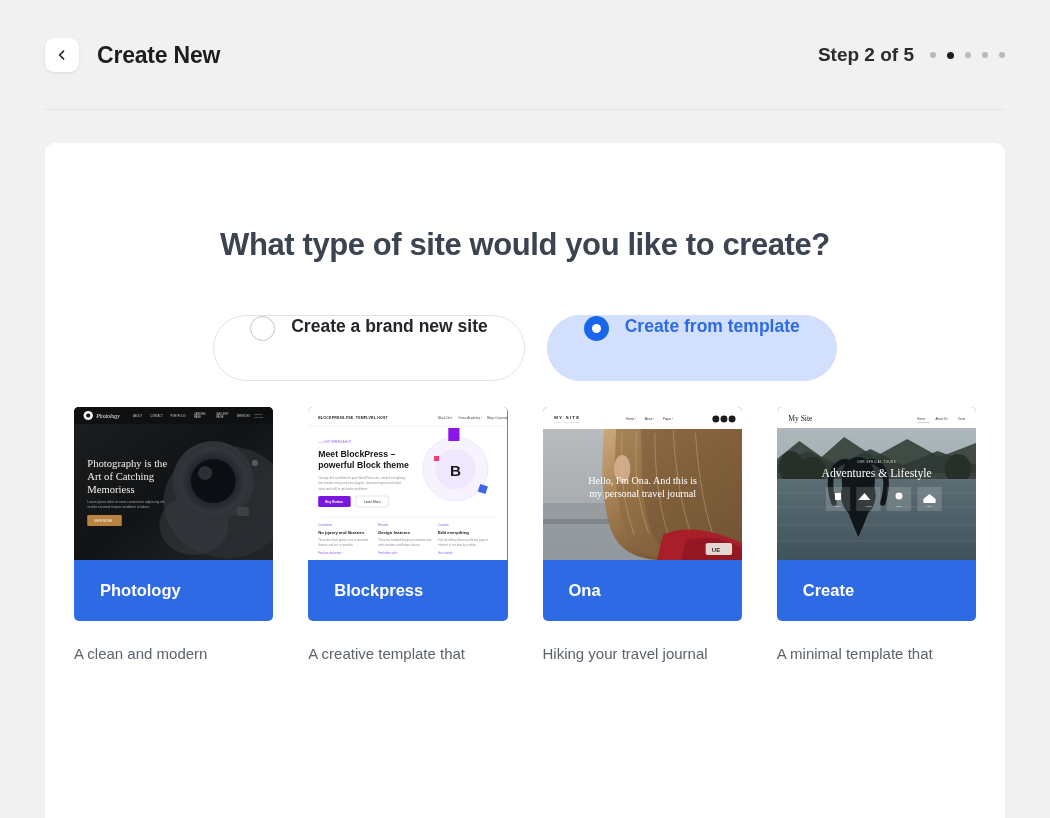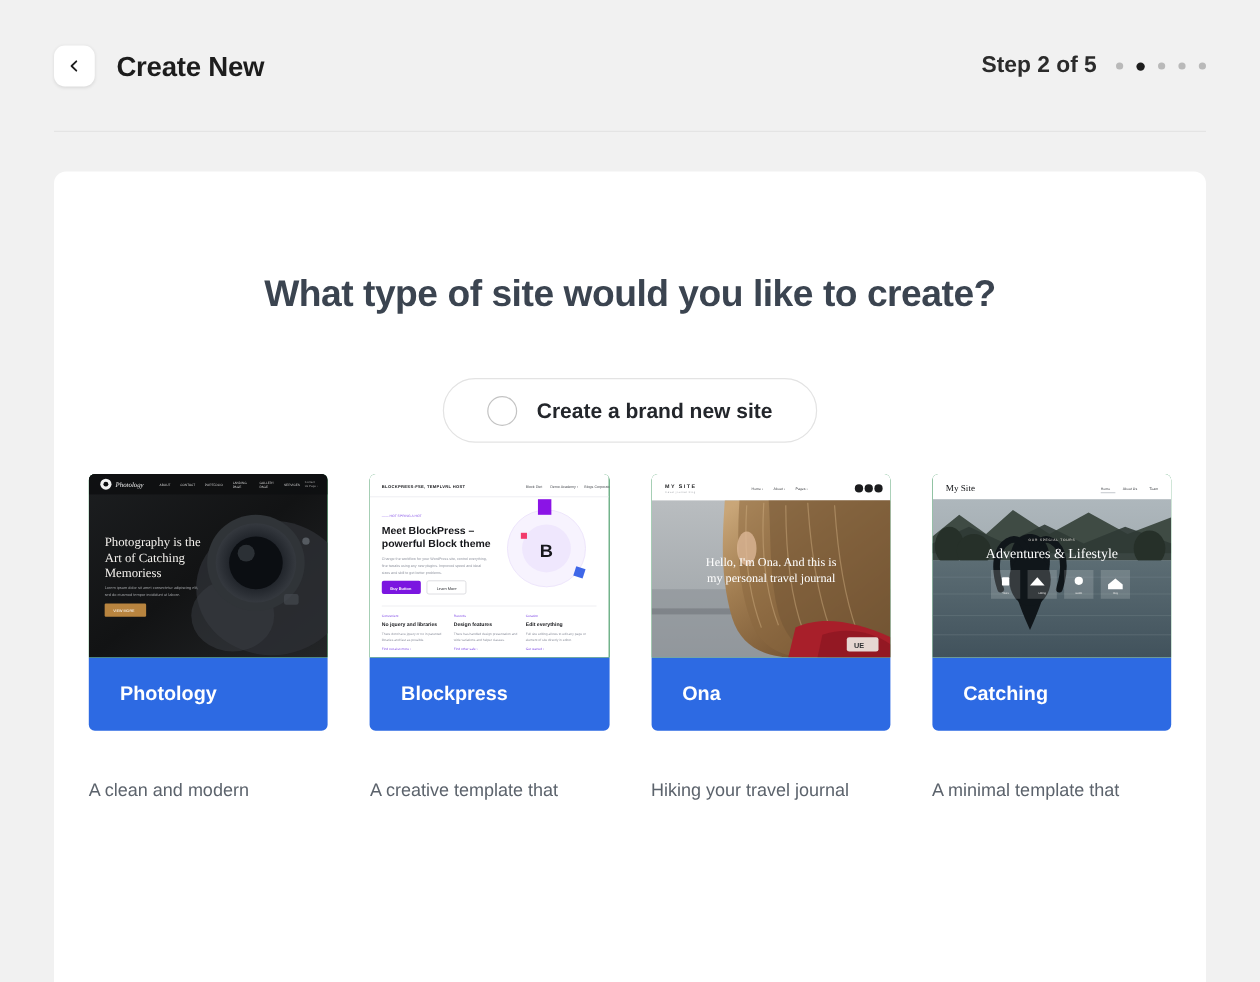--- a/index.html
+++ b/index.html
@@ -91,23 +91,22 @@
 
   
   .choices {
     margin-top: 52px;
     display: flex;
     justify-content: center;
     gap: 22px;
   }
   .pill {
     display: flex;
-    align-items: center;
     gap: 16px;
-    height: 54px;
+    height: 66px;
     padding: 0 36px;
     border-radius: 34px;
     cursor: pointer;
     border: 1px solid #e3e3e3;
     background: #ffffff;
     font-size: 17.5px;
     font-weight: bold;
     color: #23262b;
     white-space: nowrap;
   }
@@ -160,21 +159,21 @@
     background: #2d6ae3;
     border-radius: 0 0 5px 5px;
     display: flex;
     align-items: center;
     padding-left: 26px;
     color: #ffffff;
     font-size: 16.5px;
     font-weight: bold;
   }
   .tpl-desc {
-    margin-top: 39px;
+    margin-top: 22px;
     font-size: 15px;
     color: #5c636c;
     line-height: 1.45;
   }
 </style>
 </head>
 <body>
 
 <div class="header">
   <button class="back-btn">
@@ -201,20 +200,24 @@
 
 <div class="panel">
   <div class="panel-inner">
 
     <h1 class="headline">What type of site would you like to create?</h1>
 
     <div class="choices">
       <div class="pill">
         <span class="radio-outline"></span>
         <span>Create a brand new site</span>
+      </div>
+      <div class="pill selected">
+        <span class="radio-filled"></span>
+        <span>Create from template</span>
       </div>
     </div>
 
     <div class="template-grid">
 
       <div class="tpl-card">
         <div class="tpl-thumb">
           <svg viewBox="0 0 196 153" preserveAspectRatio="none">
             <defs>
               <linearGradient id="phBg" x1="0" y1="0" x2="1" y2="1">
@@ -465,19 +468,19 @@
               </g>
               <g fill="#e9e9e9" font-family="Liberation Sans, sans-serif" font-size="2.2" text-anchor="middle">
                 <text x="60" y="100">Tours</text>
                 <text x="90" y="100">Hiking</text>
                 <text x="120" y="100">Guide</text>
                 <text x="150" y="100">Stay</text>
               </g>
             </g>
           </svg>
         </div>
-        <div class="tpl-label">Catching</div>
+        <div class="tpl-label">Create</div>
         <div class="tpl-desc">A minimal template that</div>
       </div>
 
     </div>
   </div>
 </div>
 
 </body></html>

